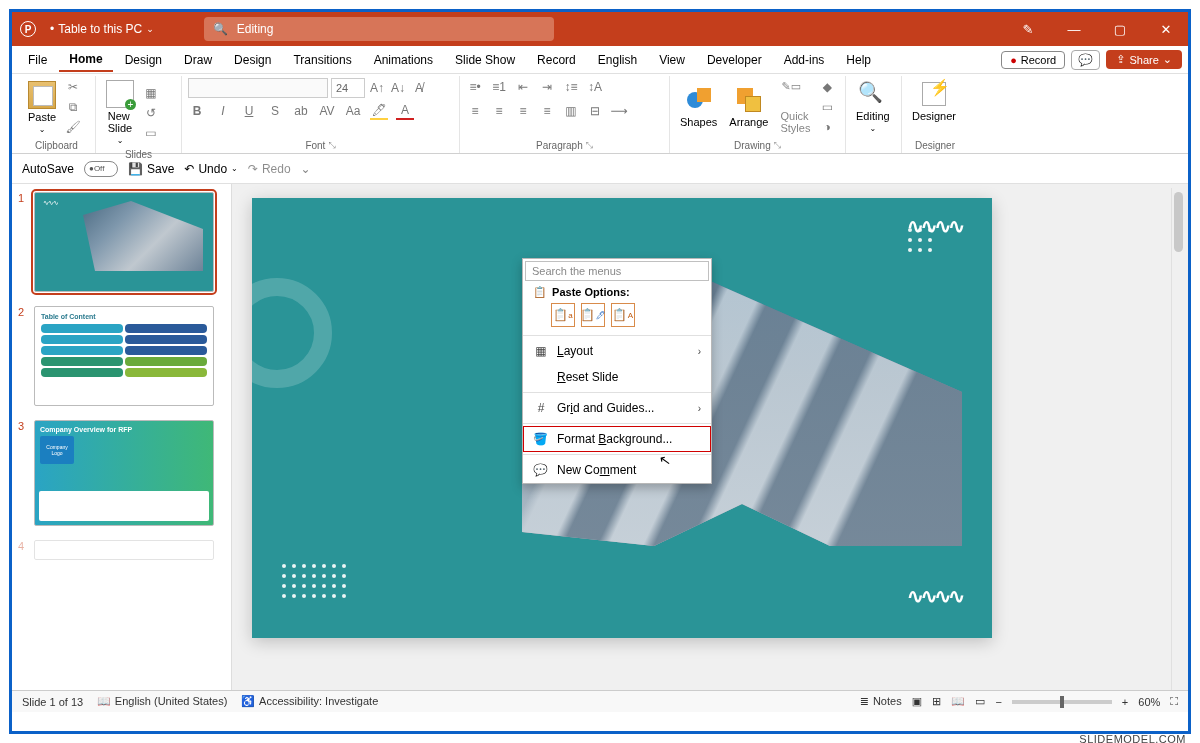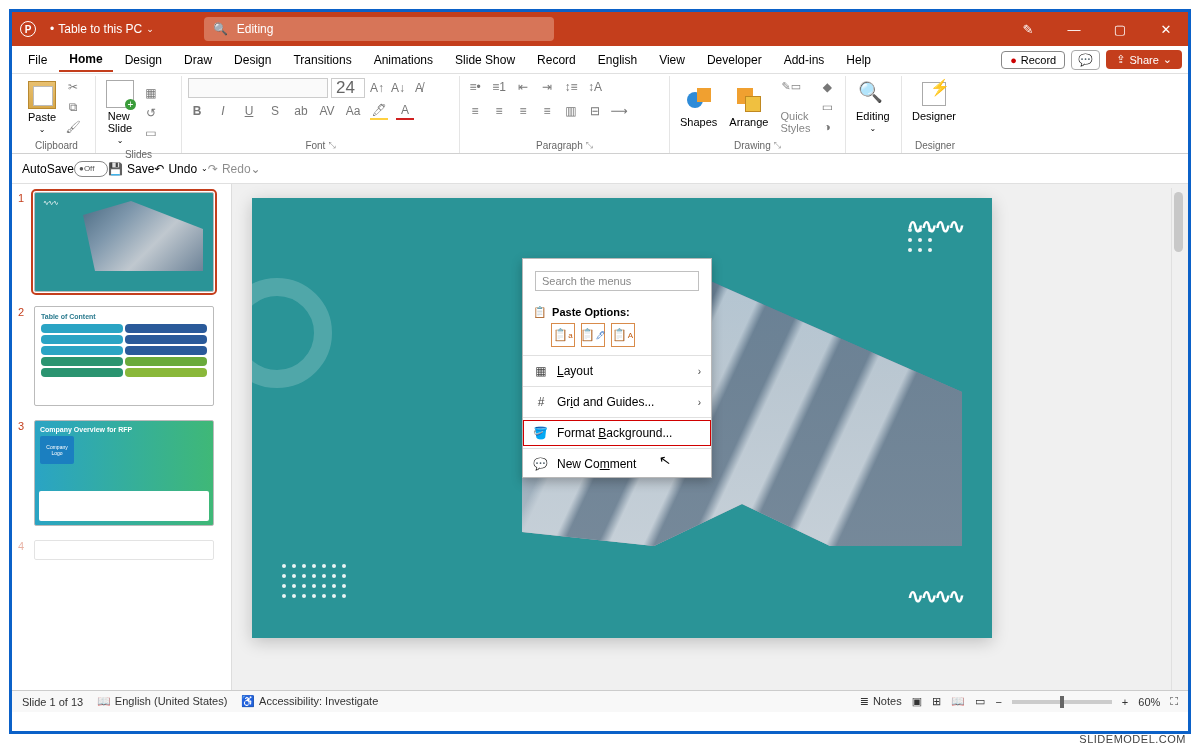--- a/index.html
+++ b/index.html
@@ -20,22 +20,22 @@
 .share-btn { background: #c43e1c; color: #fff; border-radius: 4px; padding: 3px 10px; font-size: 11px; display:flex;align-items:center;gap:4px;}
 .cm-btn { border:1px solid #aaa;border-radius:4px;padding:2px 6px;font-size:12px;}
 .ribbon { height: 80px; border-bottom: 1px solid #d0d0d0; display: flex; padding: 2px 6px 0 6px; background:#fff; }
 .rgroup { display: flex; flex-direction: column; justify-content: space-between; border-right: 1px solid #e5e5e5; padding: 2px 6px 0 6px; }
 .rgroup-row { display: flex; align-items: center; gap: 4px; }
 .rgroup-label { font-size: 10px; color: #666; text-align: center; padding: 2px 0; display:flex;justify-content:center;align-items:center;gap:3px;}
 .big-btn { display: flex; flex-direction: column; align-items: center; gap: 2px; font-size: 11px; padding: 2px 4px; cursor: pointer; }
 .big-btn .ico { width: 28px; height: 28px; }
 .small-btn { width: 18px; height: 18px; font-size: 12px; display:flex;align-items:center;justify-content:center;color:#777;cursor:pointer;}
 .font-name { width:140px;height:20px;border:1px solid #ccc;font-size:11px;padding:0 4px;color:#999;}
-.font-size { width:34px;height:20px;border:1px solid #ccc;font-size:17px;padding:0 4px;color:#666;}
-.qat { height: 30px; display:flex;align-items:center;padding:0 10px;font-size:12px;border-bottom:1px solid #e0e0e0;}
+.font-size { width:34px;height:20px;border:1px solid #ccc;font-size:11px;padding:0 4px;color:#666;}
+.qat { height: 30px; display:flex;align-items:center;gap:10px;padding:0 10px;font-size:12px;border-bottom:1px solid #e0e0e0;}
 .toggle { width:34px;height:16px;border:1px solid #888;border-radius:8px;display:flex;align-items:center;padding:0 4px;font-size:8px;background:#fff;color:#555;}
 .workspace { display:flex; height: 506px; background:#f0f0f0; }
 .thumb-pane { width: 220px; background:#fff; border-right:1px solid #ddd; overflow:hidden; padding:8px 6px 0 6px;}
 .thumb-row { display:flex; gap:6px; margin-bottom:14px; }
 .thumb-num { font-size:11px;color:#c43e1c;width:10px;}
 .thumb { width:180px; border:1px solid #bbb; position:relative; overflow:hidden; border-radius:2px;}
 .thumb.sel { outline:2px solid #c43e1c; outline-offset:1px; }
 .thumb1 { height:100px; background:#2a9497; }
 .thumb1-bldg { position:absolute; right:10px; top:8px; width:120px; height:70px; background:linear-gradient(135deg,#4a6a82 0%, #7e97ac 30%, #c0c8cf 60%, #6d8398 100%); clip-path: polygon(10% 100%, 0% 20%, 40% 0%, 100% 40%, 100% 100%);}
 .thumb1-zig { position:absolute;top:6px;left:8px;color:#fff;font-size:7px;letter-spacing:-1px;}
@@ -53,21 +53,21 @@
   background-image:
    linear-gradient(115deg, rgba(255,255,255,0) 0%, rgba(255,255,255,0) 20%, rgba(200,210,218,0.85) 22%, rgba(200,210,218,0.85) 28%, rgba(110,130,148,0.9) 30%, rgba(110,130,148,0.9) 36%, rgba(200,210,218,0.85) 38%, rgba(200,210,218,0.85) 44%, rgba(110,130,148,0.9) 46%, rgba(110,130,148,0.9) 52%, rgba(200,210,218,0.85) 54%, rgba(200,210,218,0.85) 60%, rgba(110,130,148,0.9) 62%, rgba(110,130,148,0.9) 68%, rgba(200,210,218,0.85) 70%, rgba(200,210,218,0.85) 76%, rgba(110,130,148,0.9) 78%, rgba(110,130,148,0.9) 100%),
    linear-gradient(180deg,#3a77a0 0%, #6d8aa0 40%, #b9c3cc 100%);
   clip-path: polygon(0% 95%, 0% 15%, 35% 0%, 100% 45%, 100% 100%, 70% 100%, 50% 85%, 30% 100%);
 }
 .deco-zig { position:absolute; color:#fff; font-size:20px; letter-spacing:-3px; font-weight:700;}
 .deco-dots { position:absolute; display:grid; grid-template-columns:repeat(7,1fr); gap:6px; }
 .deco-dots i { width:4px;height:4px;background:#fff;border-radius:50%;opacity:.9;}
 .deco-ring { position:absolute; width:110px;height:110px;border:18px solid rgba(255,255,255,0.18);border-radius:50%;}
 .ctx-menu { position:absolute; left:510px; top:246px; width:190px; background:#fff; border:1px solid #b8b8b8; box-shadow:0 4px 10px rgba(0,0,0,0.25); font-size:12px; z-index:50;}
-.ctx-search { border:1px solid #c0c0c0; margin:12px; padding:3px 6px; color:#888; font-size:11px;}
+.ctx-search { border:1px solid #c0c0c0; margin:2px; padding:3px 6px; color:#888; font-size:11px;}
 .ctx-sec-label { padding:3px 10px 1px 10px; font-weight:600; font-size:11px;}
 .ctx-paste-row { display:flex; gap:6px; padding:3px 10px 6px 28px;}
 .ctx-paste-ico { width:24px;height:24px;border:1px solid #d88b4a;display:flex;align-items:center;justify-content:center;font-size:12px;background:#fff;}
 .ctx-item { display:flex; align-items:center; gap:8px; padding:5px 10px; cursor:pointer;}
 .ctx-item .ci { width:16px;height:16px;display:flex;align-items:center;justify-content:center;font-size:12px;color:#444;}
 .ctx-item .arrow { margin-left:auto; font-size:10px;color:#444;}
 .ctx-sep { height:1px;background:#e0e0e0;margin:2px 0;}
 .highlight { outline:1.5px solid #d00000; outline-offset:-1px;}
 .cursor { position:absolute;left:647px;top:440px;font-size:14px;color:#000;z-index:60;transform:rotate(-10deg);}
 .statusbar { height:22px;border-top:1px solid #ccc;display:flex;align-items:center;padding:0 10px;font-size:11px;color:#333;gap:14px;background:#f8f8f8;z-index:5;position:relative;}
@@ -392,20 +392,24 @@
     <div class="ctx-paste-row">
       <div class="ctx-paste-ico" style="color:#c05a10;">📋<sub style="font-size:8px;">a</sub></div>
       <div class="ctx-paste-ico" style="color:#2a6ac0;">📋<sub style="font-size:8px;">🖊</sub></div>
       <div class="ctx-paste-ico" style="color:#c05a10;">📋<sub style="font-size:8px;">A</sub></div>
     </div>
     <div class="ctx-sep"></div>
     <div class="ctx-item">
         <div class="ci">▦</div>
         <span><u>L</u>ayout</span>
         <div class="arrow">›</div>
+      </div>
+    <div class="ctx-item">
+        <div class="ci"></div>
+        <span><u>R</u>eset Slide</span>
       </div>
     <div class="ctx-sep"></div>
     <div class="ctx-item">
         <div class="ci">#</div>
         <span>Gr<u>i</u>d and Guides...</span>
         <div class="arrow">›</div>
       </div>
     <div class="ctx-sep"></div>
     <div class="ctx-item highlight">
         <div class="ci">🪣</div>

